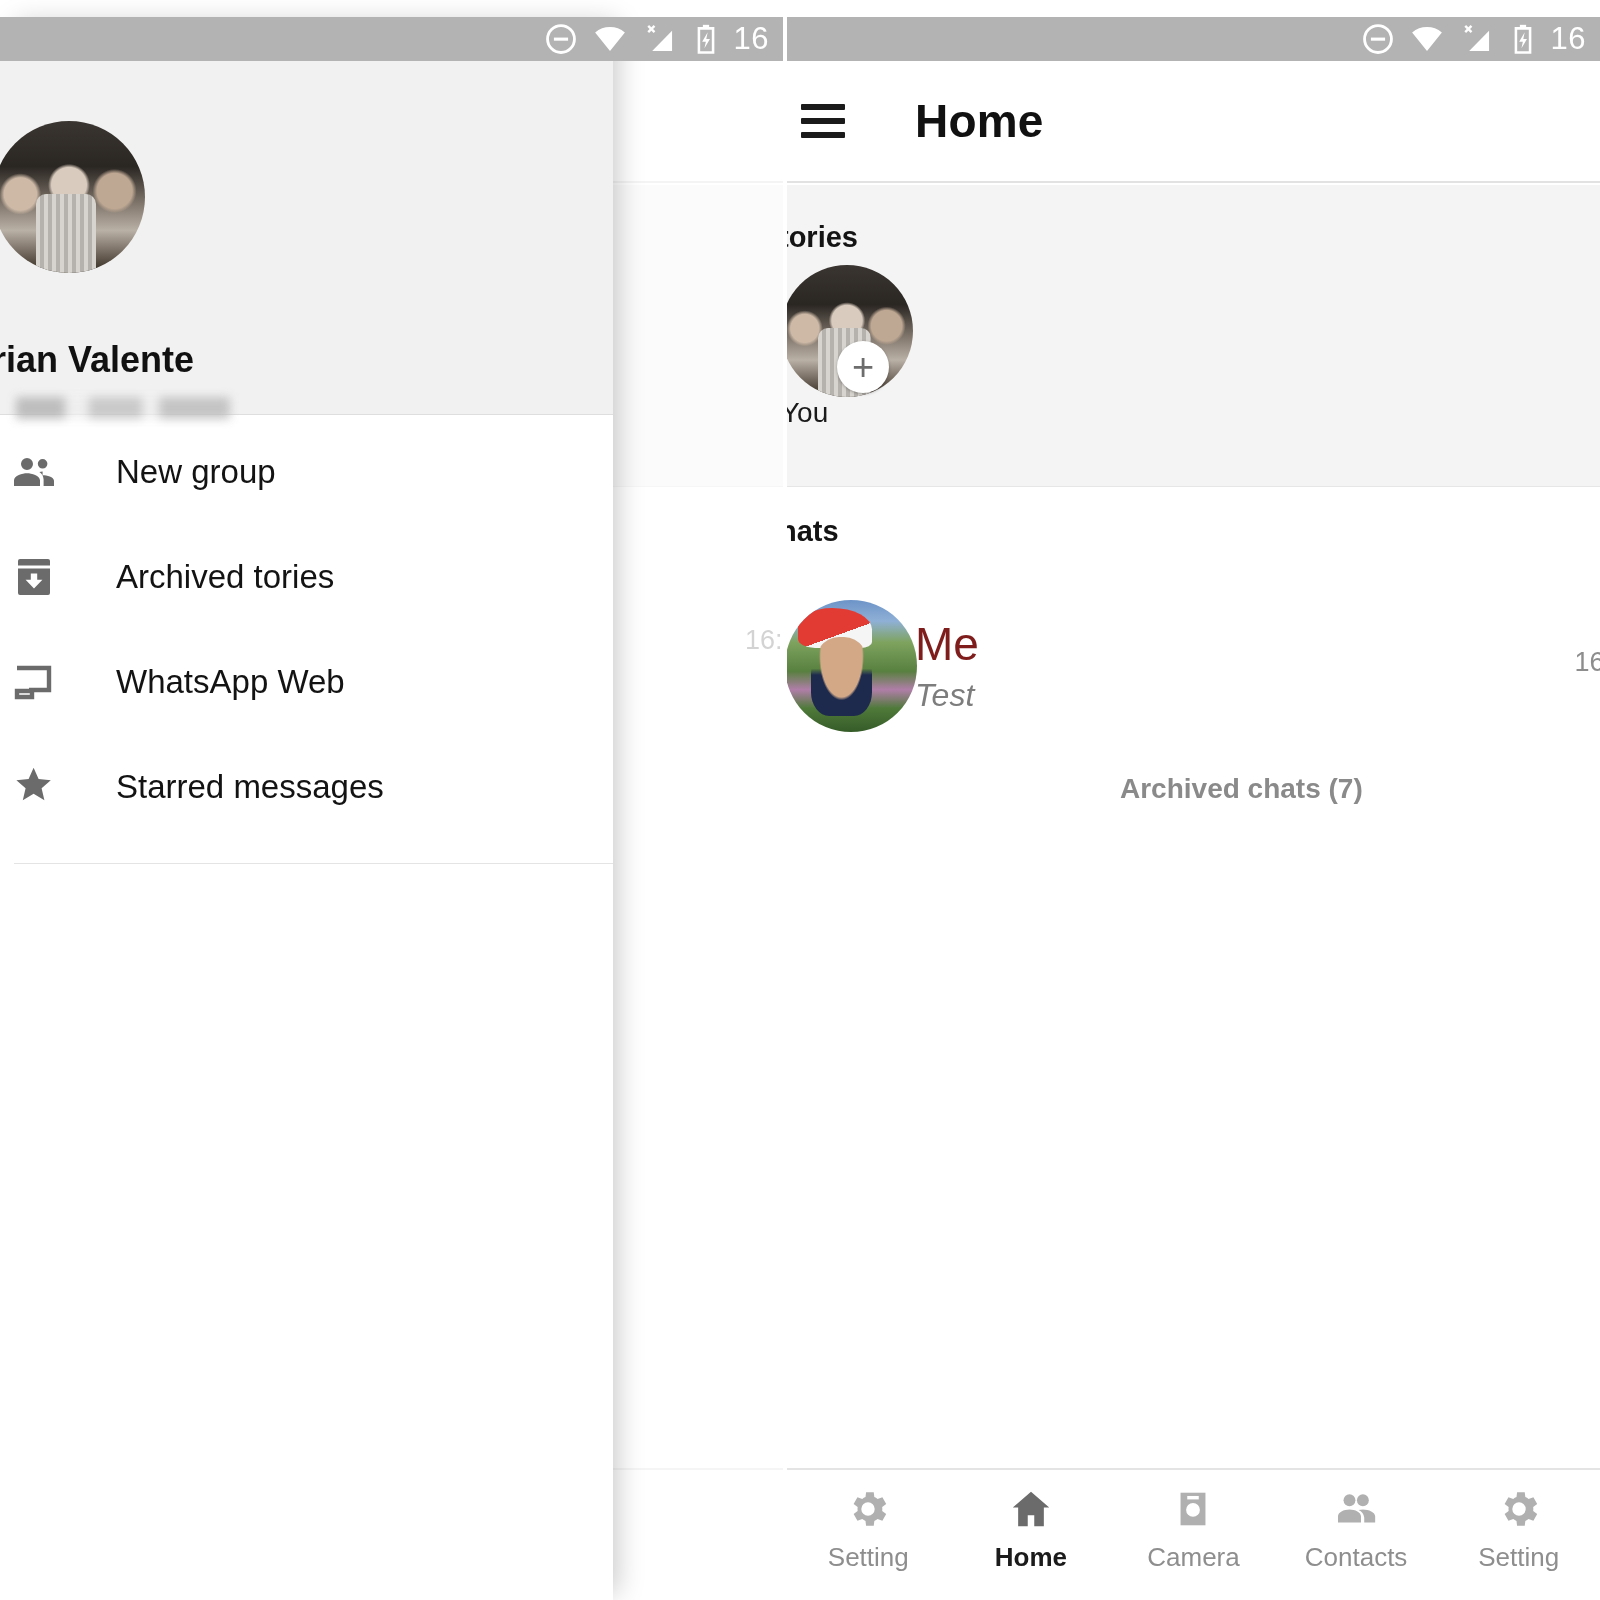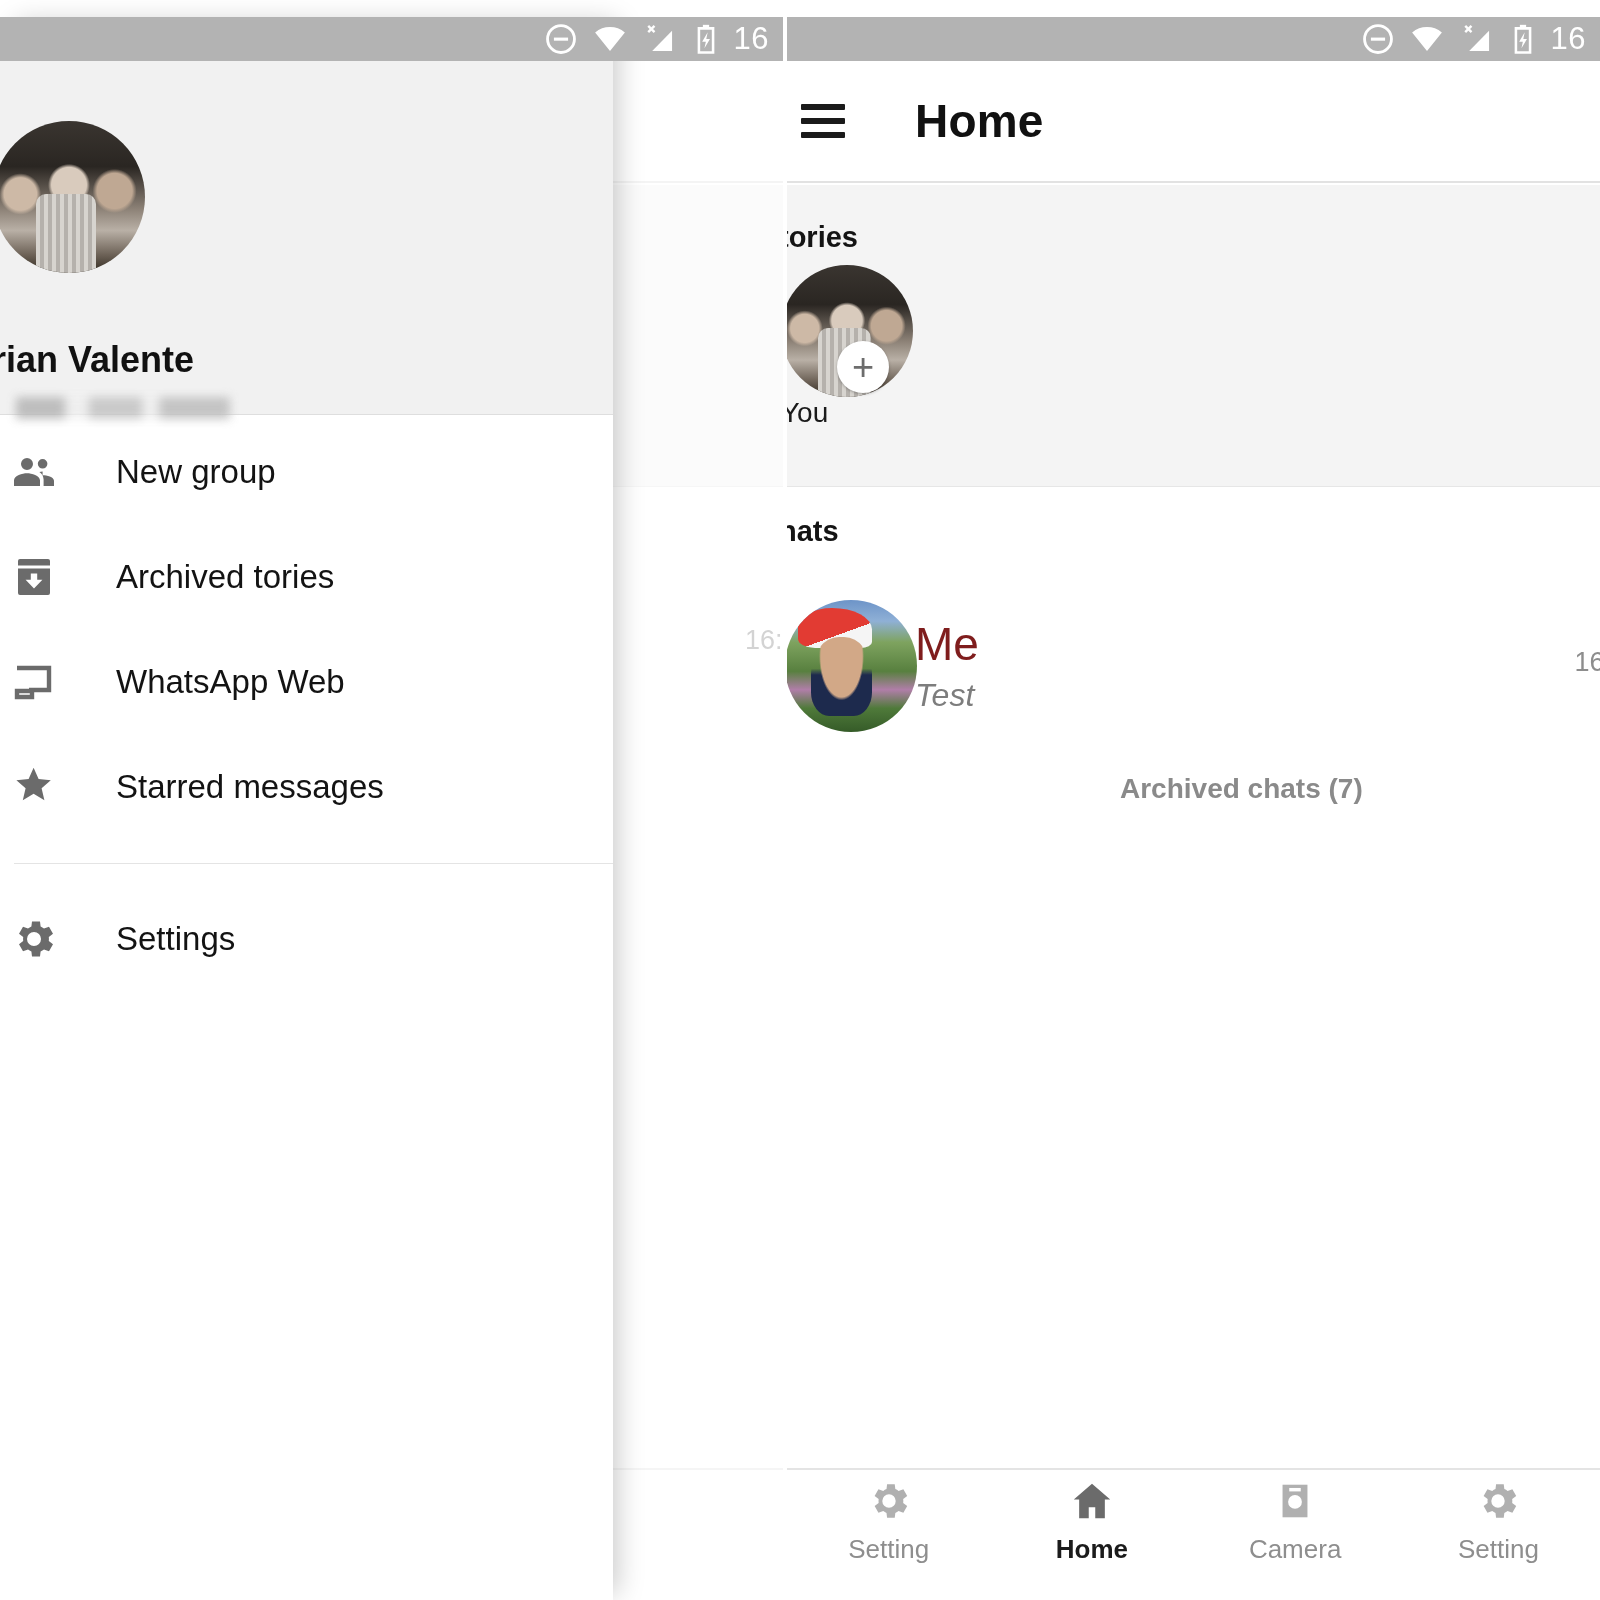--- a/index.html
+++ b/index.html
@@ -60,21 +60,21 @@
   .chat-row { position: absolute; height: 150px; }
   .chat-avatar { position: absolute; width: 132px; height: 132px; border-radius: 50%; overflow: hidden; }
   .chat-name { font-size: 46px; font-weight: 400; color: #7f1d1d; }
   .chat-snippet { font-size: 32px; color: #7d7d7d; margin-top: 6px; font-style: italic; }
   .chat-time { position: absolute; font-size: 27px; color: #8d8d8d; }
   .archived-link { position: absolute; font-size: 28px; font-weight: 700; color: #8a8a8a; margin-left: 35px; }
 
   .bottomnav {
     position: absolute; left: 0; right: 0; bottom: 0; height: 132px;
     background: #ffffff; border-top: 2px solid #e4e4e4;
-    display: flex; align-items: flex-start; padding-top: 8px;
+    display: flex; align-items: flex-start; padding-top: 16px;
   }
   .navitem { flex: 1 1 0; display: flex; flex-direction: column; align-items: center; gap: 10px; cursor: pointer; }
   .navitem .nav-label { font-size: 26px; color: #8e8e8e; }
   .navitem.active .nav-label { color: #1b1b1b; font-weight: 700; }
   .navicon { width: 46px; height: 46px; display:block; }
 
   
   .photo-group {
     width: 100%; height: 100%;
     background:
@@ -196,26 +196,20 @@
 
         <div class="drawer-item">
           <svg class="di-icon" viewBox="0 0 24 24">
             <path fill="#6b6b6b" d="M11.8 2.4l2.5 5.6 6.1.6-4.6 4 1.4 6-5.4-3.2-5.4 3.2 1.4-6-4.6-4 6.1-.6z"></path>
           </svg>
           <span class="di-label">Starred messages</span>
         </div>
 
         <div class="drawer-divider"></div>
 
-        <div class="drawer-item">
-          <svg class="di-icon" viewBox="0 0 24 24">
-            <path fill="#6b6b6b" d="M19.4 13a7.6 7.6 0 000-2l2.1-1.6-2-3.5L17 6.8a7.7 7.7 0 00-1.7-1l-.3-2.6h-4l-.3 2.6a7.7 7.7 0 00-1.7 1L6.5 5.9l-2 3.5L6.6 11a7.6 7.6 0 000 2l-2.1 1.6 2 3.5 2.5-.9a7.7 7.7 0 001.7 1l.3 2.6h4l.3-2.6a7.7 7.7 0 001.7-1l2.5.9 2-3.5L19.4 13zM12 15.5A3.5 3.5 0 1115.5 12 3.5 3.5 0 0112 15.5z"></path>
-          </svg>
-          <span class="di-label">Settings</span>
-        </div>
 
       </div>
     </div>
 
     <div class="statusbar">
       <svg class="sb-icon" width="34" height="34" viewBox="0 0 24 24">
         <circle cx="12" cy="12" r="9.5" fill="none" stroke="#fff" stroke-width="2"></circle>
         <rect x="7" y="11" width="10" height="2.2" fill="#fff"></rect>
       </svg>
       <svg class="sb-icon" width="36" height="34" viewBox="0 0 24 24">
@@ -318,20 +312,29 @@
 
         <div class="navitem">
           <svg class="navicon" viewBox="0 0 24 24">
             <path fill="#b0b0b0" d="M5.5 3.5h13v17h-13z"></path>
             <circle cx="12" cy="12.5" r="3.6" fill="#fff"></circle>
             <rect x="9" y="5.2" width="6" height="1.8" fill="#fff"></rect>
           </svg>
           <span class="nav-label">Camera</span>
         </div>
 
+        <div class="navitem">
+          <svg class="navicon" viewBox="0 0 24 24">
+            <circle cx="8.6" cy="7.4" r="3.1" fill="#b0b0b0"></circle>
+            <circle cx="15.6" cy="7.4" r="3.1" fill="#b0b0b0"></circle>
+            <path fill="#b0b0b0" d="M8.6 12.2c-3 0-6 1.5-6 3.6V19h12v-3.2c0-2.1-3-3.6-6-3.6z"></path>
+            <path fill="#b0b0b0" d="M15.6 12.2a9.6 9.6 0 00-2.3.3 5 5 0 013 4v2.5H22v-3.2c0-2.1-3.3-3.6-6.4-3.6z"></path>
+          </svg>
+          <span class="nav-label">Contacts</span>
+        </div>
 
         <div class="navitem">
           <svg class="navicon" viewBox="0 0 24 24">
             <path fill="#b0b0b0" d="M19.4 13a7.6 7.6 0 000-2l2.1-1.6-2-3.5L17 6.8a7.7 7.7 0 00-1.7-1l-.3-2.6h-4l-.3 2.6a7.7 7.7 0 00-1.7 1L6.5 5.9l-2 3.5L6.6 11a7.6 7.6 0 000 2l-2.1 1.6 2 3.5 2.5-.9a7.7 7.7 0 001.7 1l.3 2.6h4l.3-2.6a7.7 7.7 0 001.7-1l2.5.9 2-3.5L19.4 13zM12 15.5A3.5 3.5 0 1115.5 12 3.5 3.5 0 0112 15.5z"></path>
           </svg>
           <span class="nav-label">Setting</span>
         </div>
 
       </div>
     </div>

